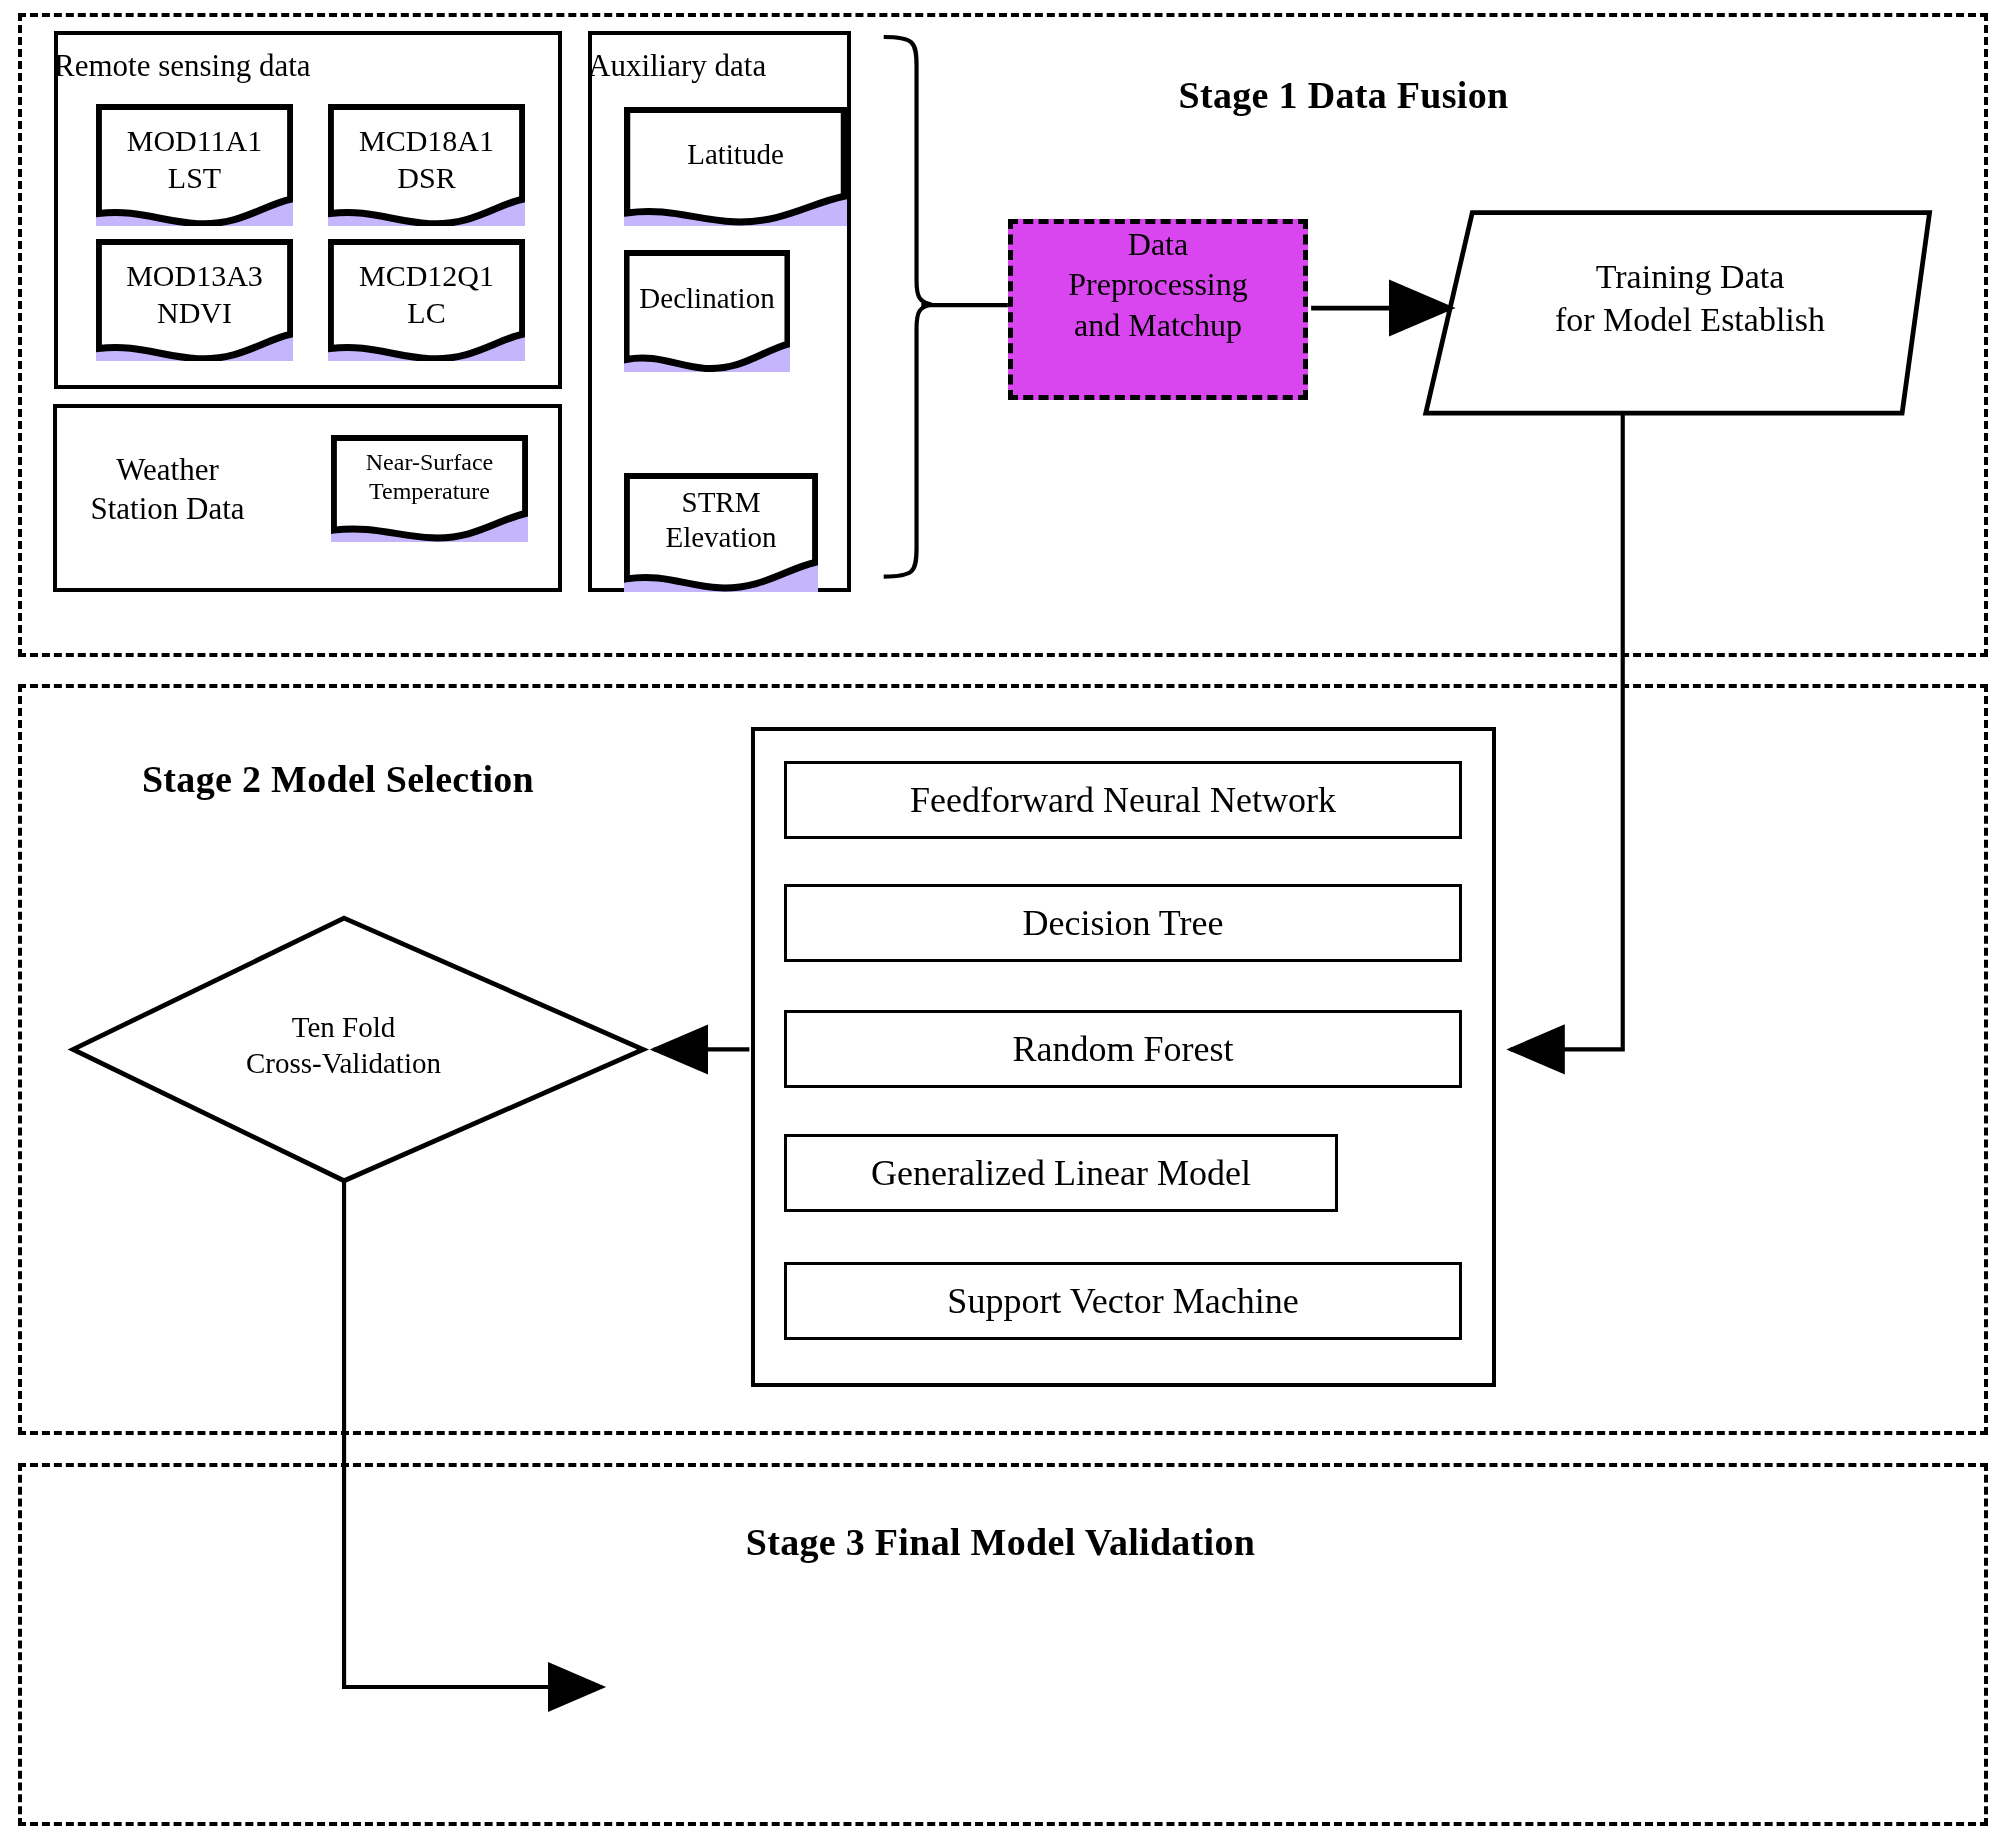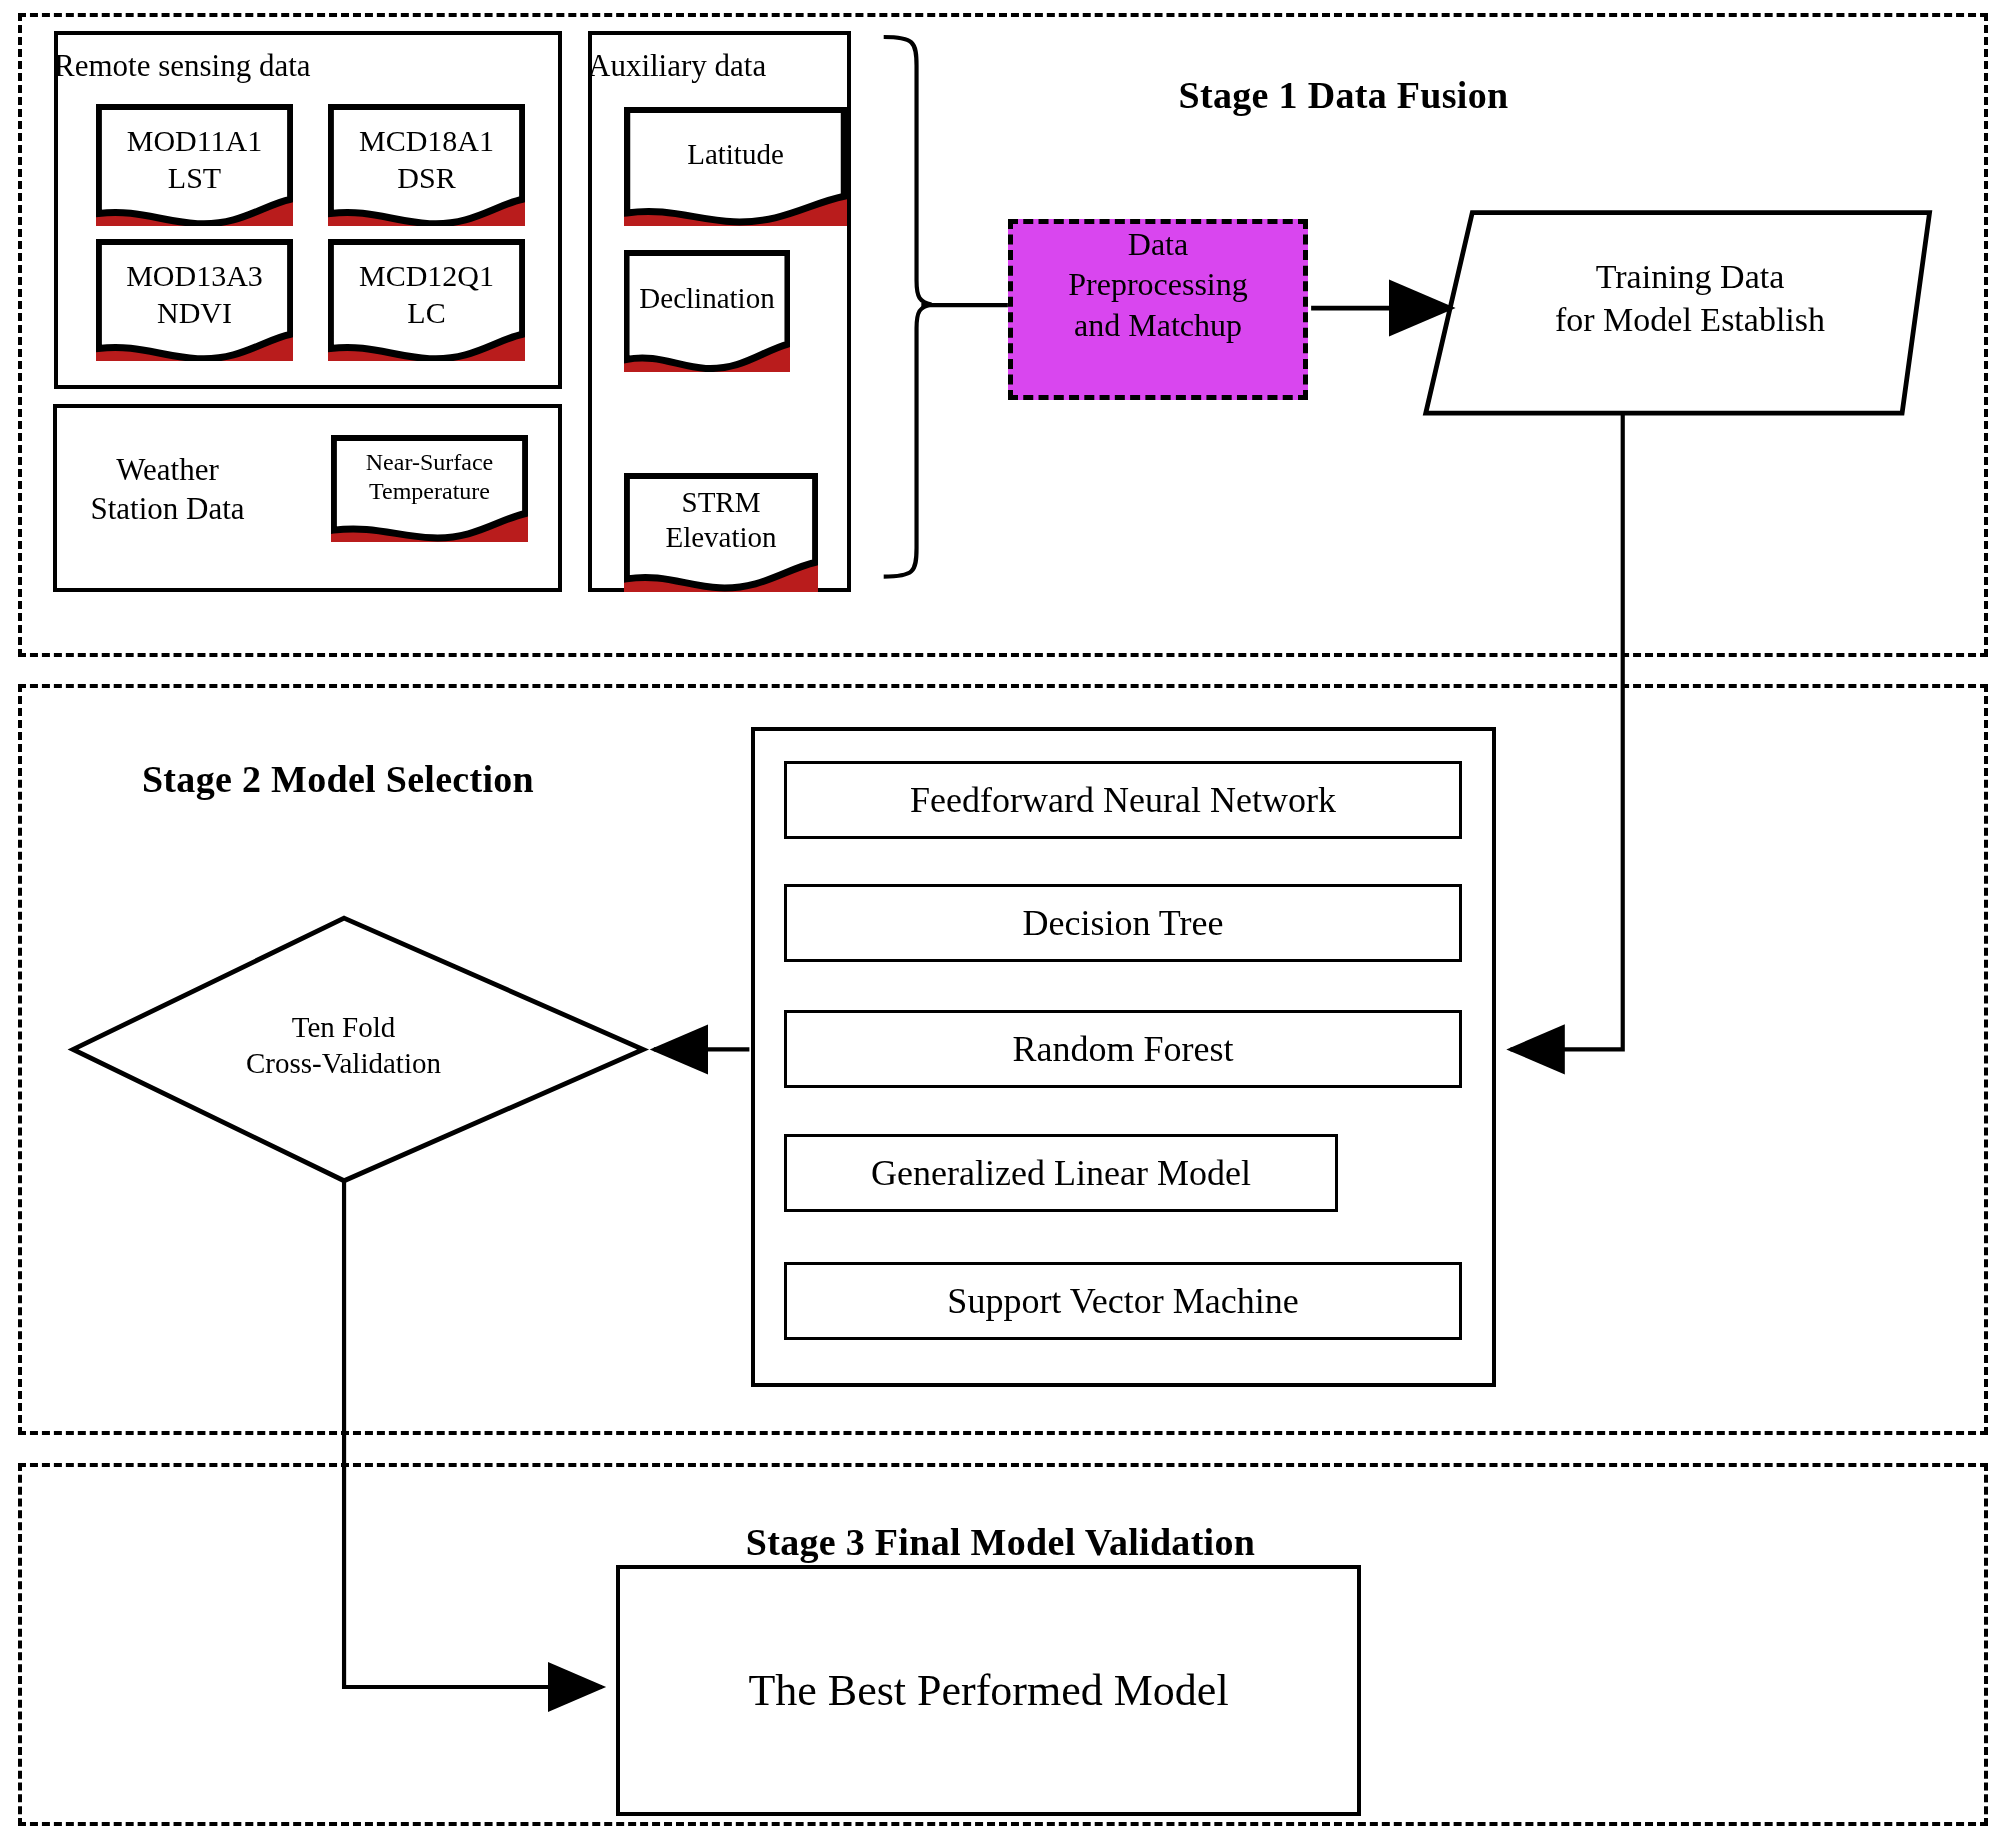--- a/index.html
+++ b/index.html
@@ -41,21 +41,21 @@
   }
   .group-label {
     position: absolute;
     text-align: left;
     white-space: nowrap;
   }
 
   
   .doc {
     position: absolute;
-    background: #b91c1c;
+    background: #c4b5fd;
   }
   .doc svg { position: absolute; left: 0; top: 0; width: 100%; height: 100%; display: block; }
   .doc .doc-text {
     position: absolute;
     left: 0; right: 0;
     text-align: center;
     white-space: pre-line;
     line-height: 1.22;
   }
 
@@ -205,23 +205,20 @@
   <div class="abs model-box" style="left:784px; top:1134px; width:554px; height:78px; font-size:36px;">
     <span>Generalized  Linear  Model</span>
   </div>
   <div class="abs model-box" style="left:784px; top:1262px; width:678px; height:78px; font-size:36px;">
     <span>Support Vector Machine</span>
   </div>
 
   <div class="abs stage-box" style="left:18px; top:1463px; width:1970px; height:363px;"></div>
   <div class="abs stage-title" style="left:687px; top:1520px; width:627px; font-size:38px;">Stage 3 Final Model Validation</div>
 
-  <div class="abs plain-box" style="left:616px; top:1565px; width:745px; height:251px; font-size:44px;">
-    <span>The Best Performed Model</span>
-  </div>
 
   <svg id="overlay" viewBox="0 0 3358 3084">
     <defs>
       <marker id="arrowR" markerWidth="16" markerHeight="16" refX="13" refY="6" orient="auto" markerUnits="strokeWidth">
         <path d="M0,0 L14,6 L0,12 z" fill="#000000"></path>
       </marker>
     </defs>
 
     <path d="M1480,62 C1530,62 1535,70 1535,110
              L1535,470 C1535,498 1540,506 1560,510

